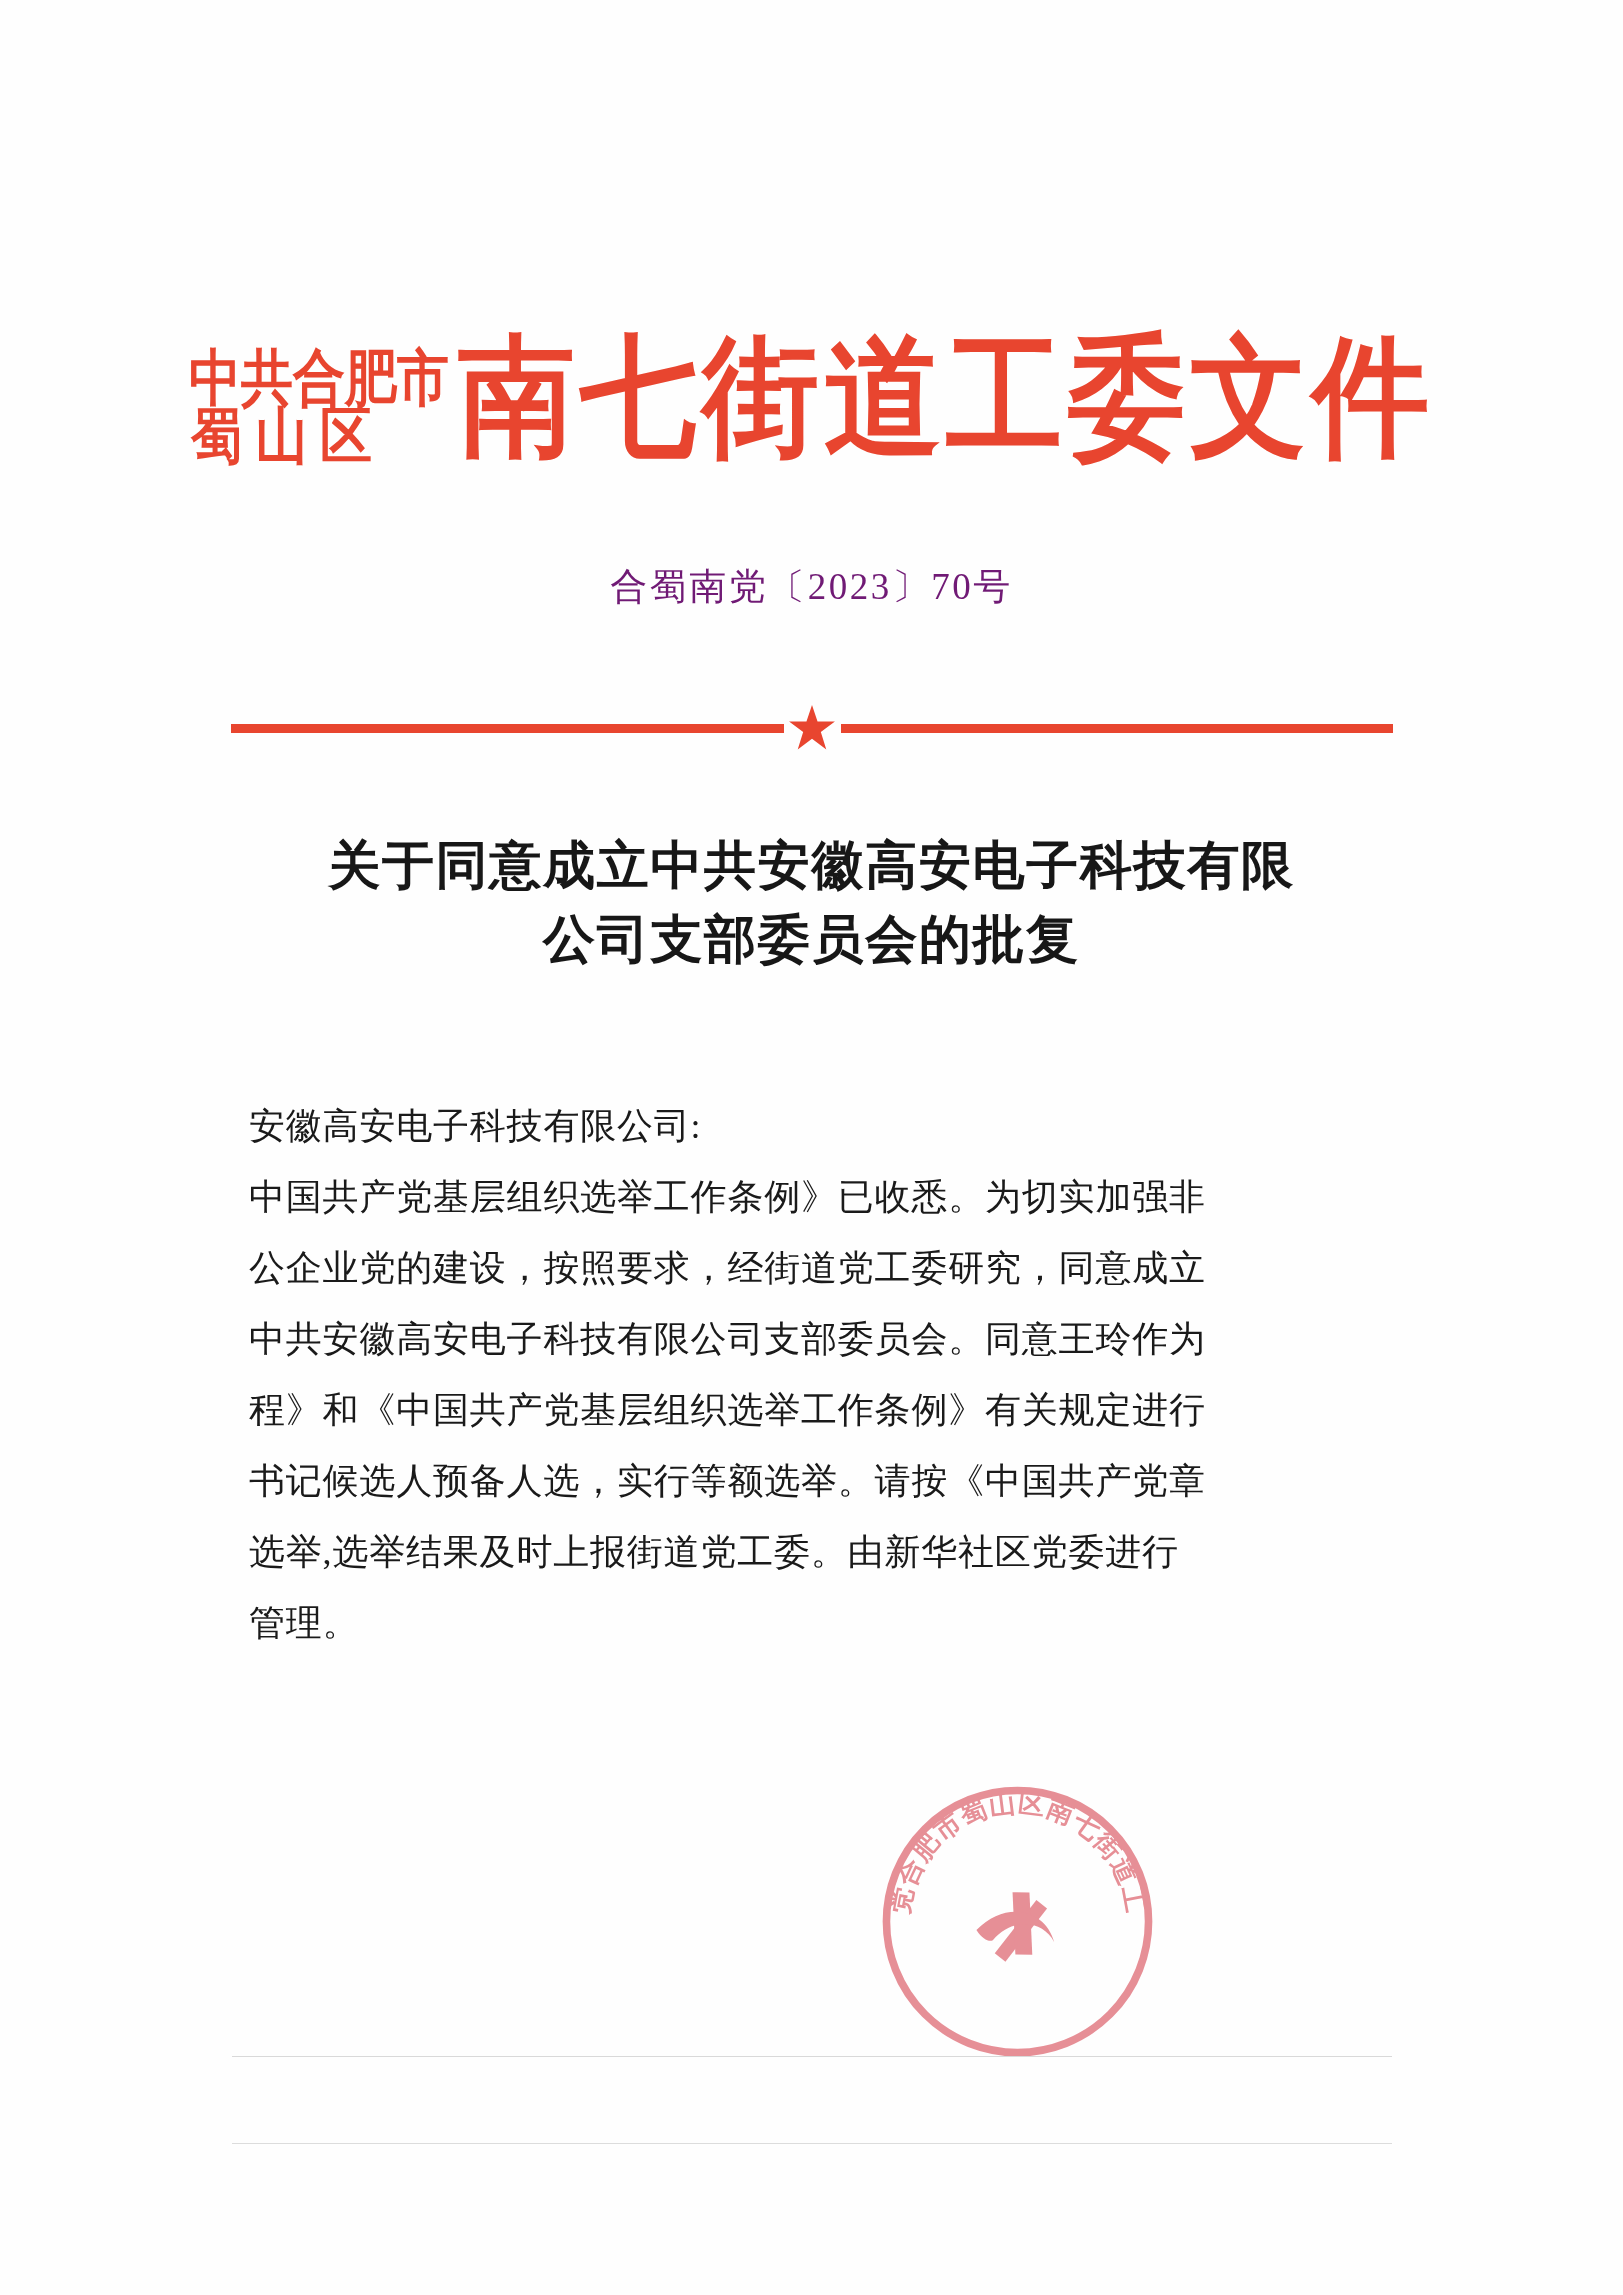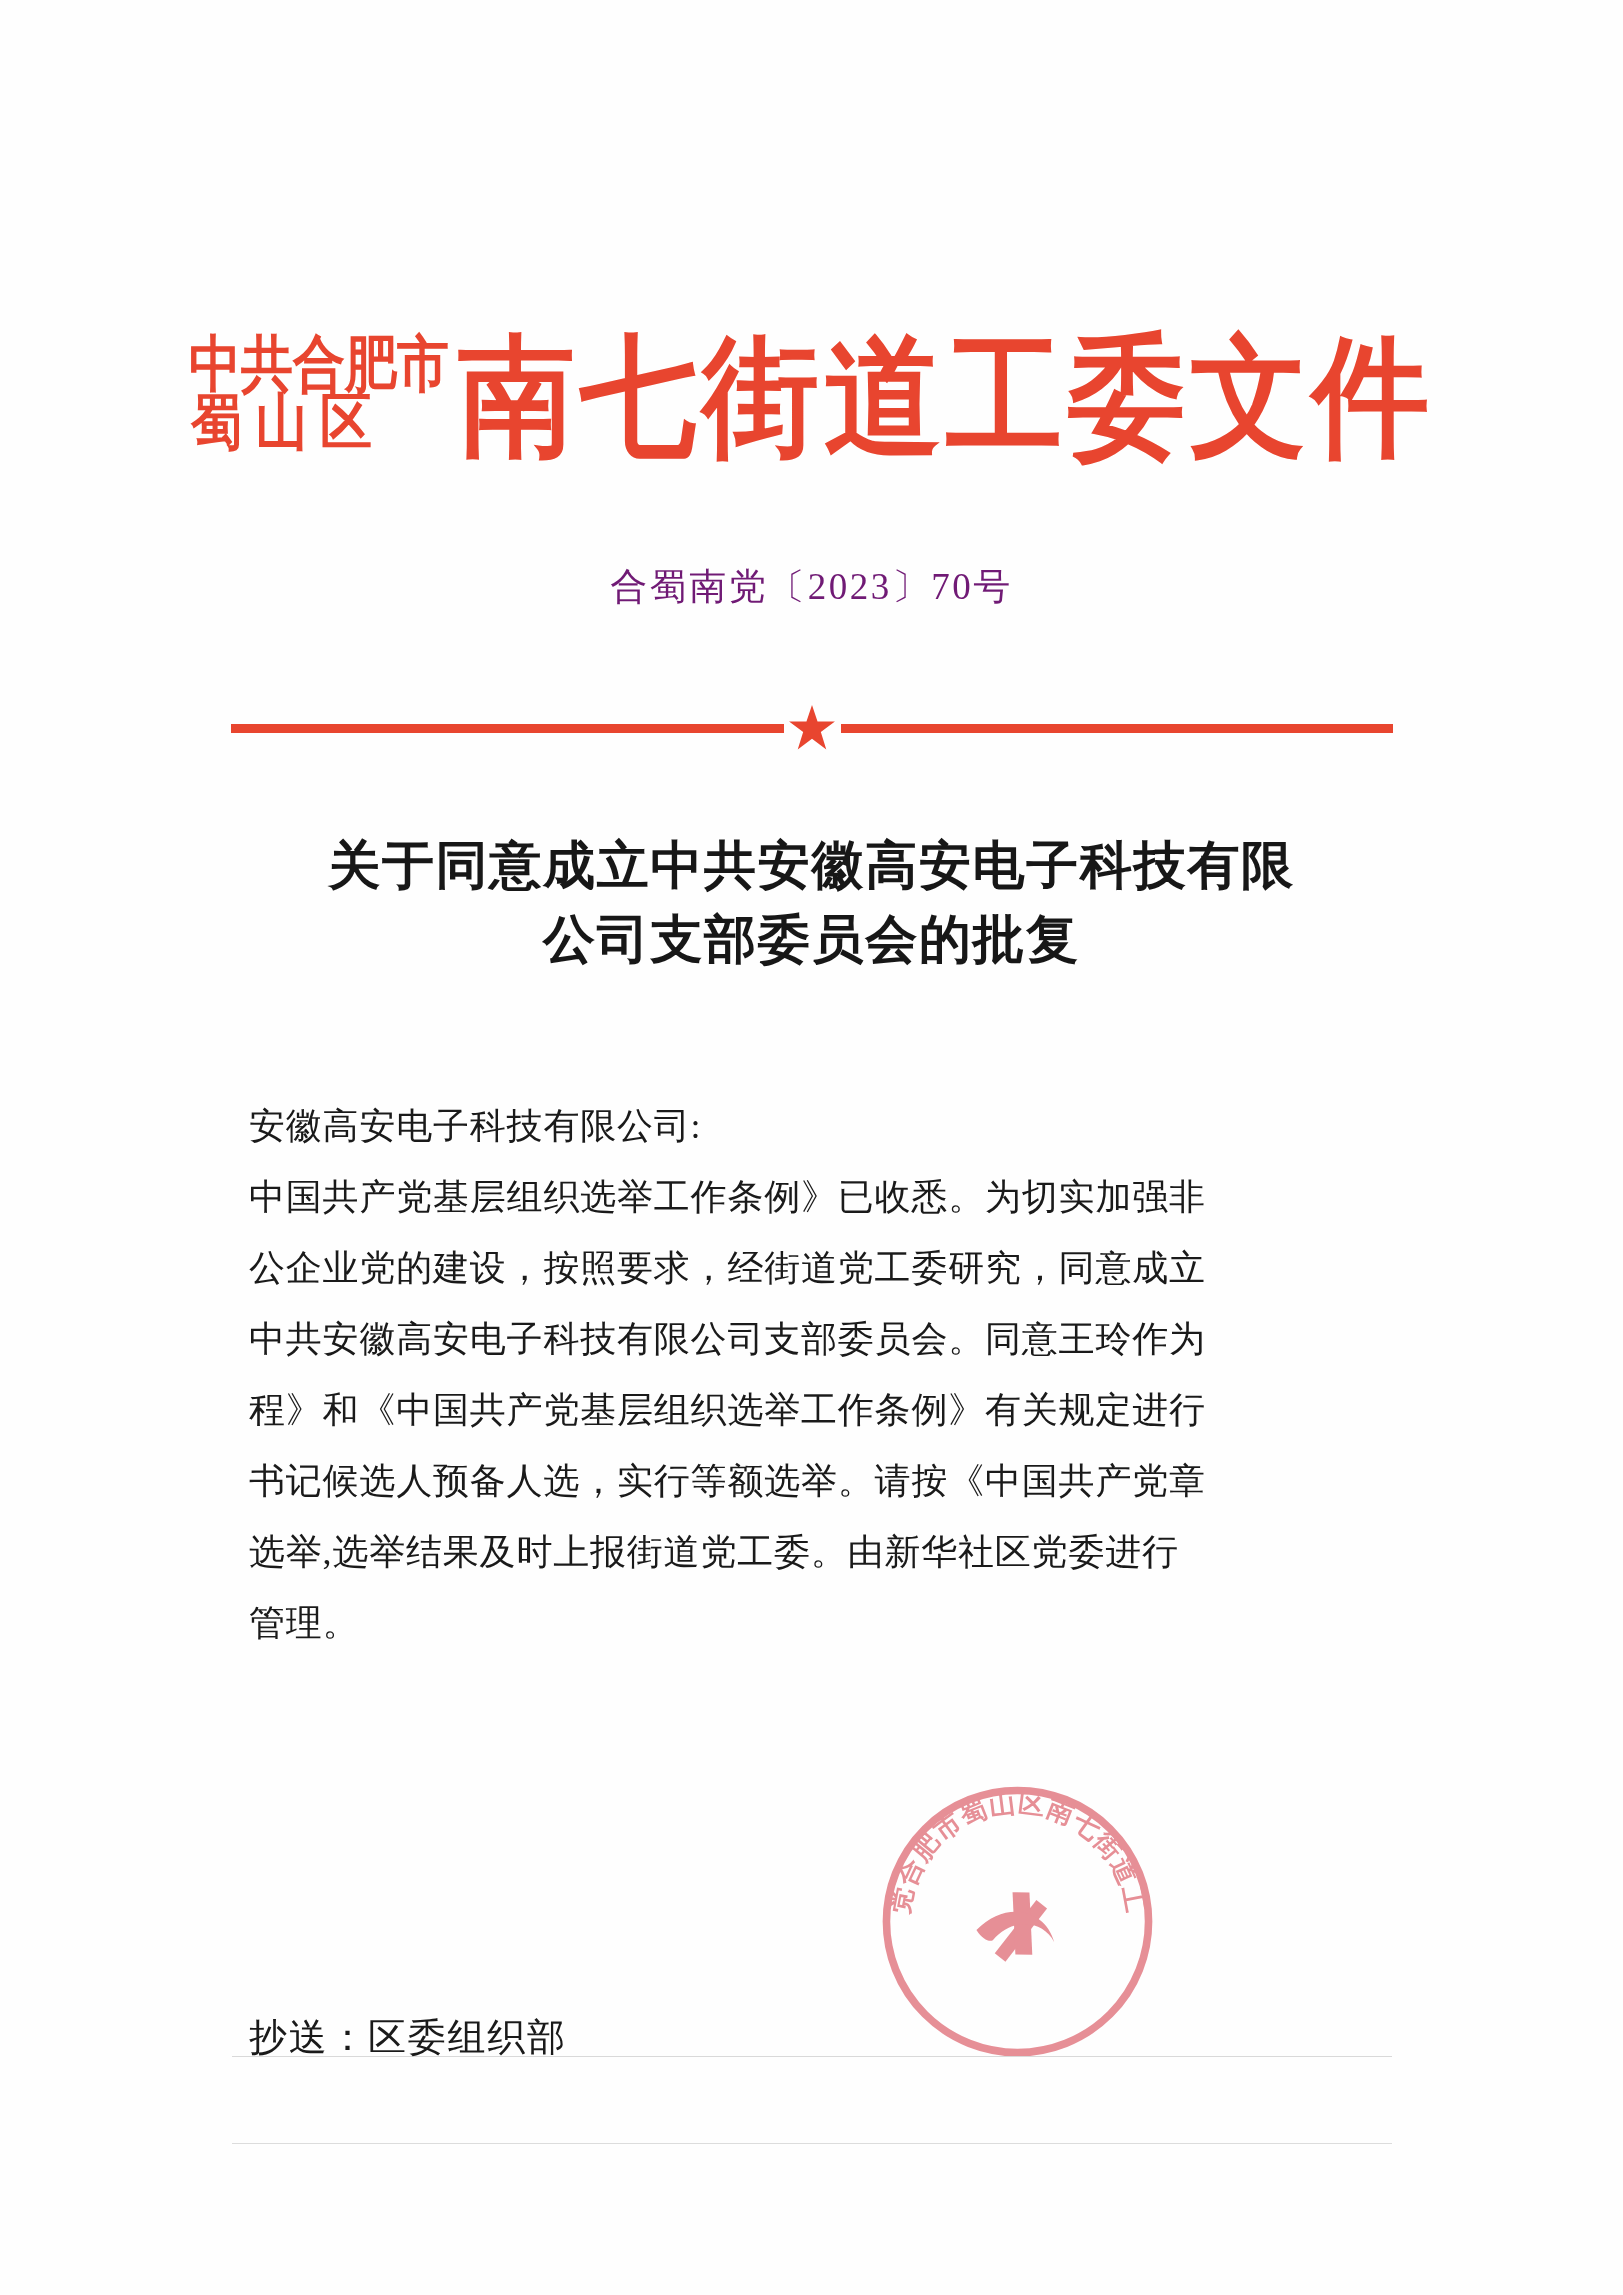--- a/index.html
+++ b/index.html
@@ -26,21 +26,21 @@
     left: 0;
     top: 269px;
     width: 100%;
     display: flex;
     justify-content: center;
     align-items: flex-end;
     height: 194px;
   }
   .lh-inner {
     display: flex;
-    align-items: flex-start;
+    align-items: flex-end;
     justify-content: center;
     gap: 9px;
   }
   .lh-prefix {
     display: flex;
     flex-direction: column;
     justify-content: center;
     color: #e8452f;
     font-family: "Liberation Serif", "DejaVu Serif", serif;
     font-weight: 700;
@@ -256,17 +256,16 @@
       <g fill="#e0707a" transform="translate(165,178) scale(1.0)">
         <path d="M -6,-44 L 10,-44 L 10,36 L -6,36 Z" transform="rotate(38)"></path>
         <path d="M -34,-34 L -18,-46 L 30,10 L 14,22 Z" transform="rotate(38)"></path>
         <path d="M -44,-18 C -6,-50 40,-34 46,6 C 36,-20 2,-30 -26,-4
                  C -30,-2 -38,-6 -44,-18 Z" transform="rotate(-6) translate(-4,10)"></path>
       </g>
     </svg>
   </div>
 
   <div class="footer-rule-top"></div>
-  <div class="footer-cc">抄送：区委组织部</div>
   <div class="footer-rule-bottom"></div>
 
 </div>
 
 
 </body></html>

